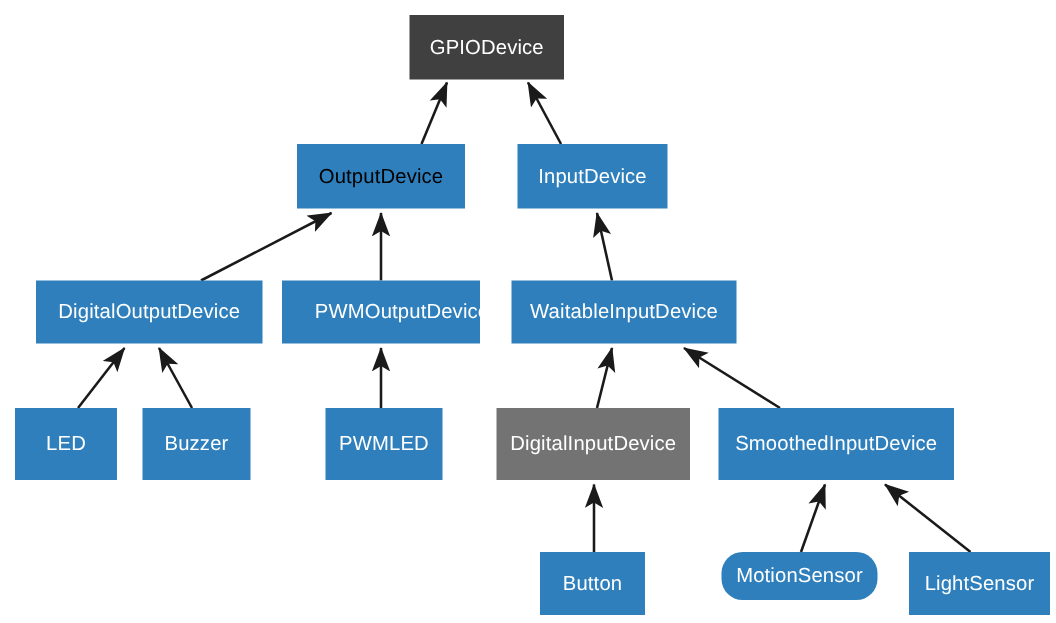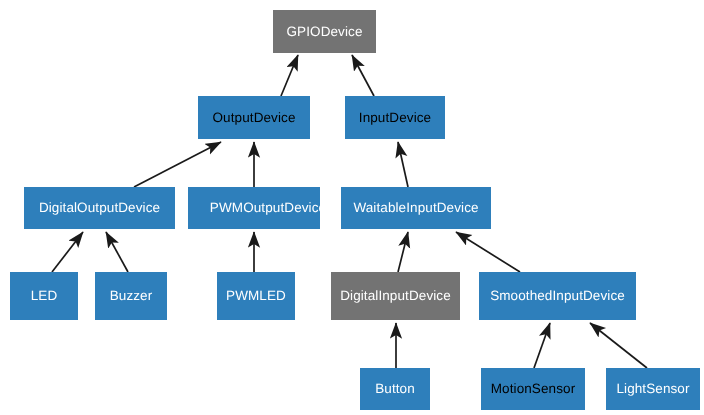--- a/index.html
+++ b/index.html
@@ -66,27 +66,27 @@
         <line x1="254" y1="272" x2="254" y2="232" stroke="#1a1a1a" stroke-width="1.7" marker-end="url(#arrowhead)"></line>
         <line x1="398" y1="272" x2="408" y2="232" stroke="#1a1a1a" stroke-width="1.7" marker-end="url(#arrowhead)"></line>
         <line x1="520" y1="272" x2="456" y2="232" stroke="#1a1a1a" stroke-width="1.7" marker-end="url(#arrowhead)"></line>
         <line x1="396" y1="368" x2="396" y2="323" stroke="#1a1a1a" stroke-width="1.7" marker-end="url(#arrowhead)"></line>
         <line x1="534" y1="368" x2="550" y2="323" stroke="#1a1a1a" stroke-width="1.7" marker-end="url(#arrowhead)"></line>
         <line x1="647" y1="368" x2="590" y2="323" stroke="#1a1a1a" stroke-width="1.7" marker-end="url(#arrowhead)"></line>
       </g>
   </svg>
 
   <div id="node-layer">
-      <div class="node" style="left: 273px; top: 10px; width: 103px; height: 43px; background: #737373; color: rgb(255, 255, 255);">
+      <div class="node" style="left: 273px; top: 10px; width: 103px; height: 43px; background: #404040; color: rgb(255, 255, 255);">
         <span class="node-label">GPIODevice</span>
       </div>
       <div class="node" style="left: 198px; top: 96px; width: 112px; height: 43px; background: rgb(46, 127, 187); color: #000000;">
         <span class="node-label">OutputDevice</span>
       </div>
-      <div class="node" style="left: 345px; top: 96px; width: 100px; height: 43px; background: rgb(46, 127, 187); color: #000000;">
+      <div class="node" style="left: 345px; top: 96px; width: 100px; height: 43px; background: rgb(46, 127, 187); color: #ffffff;">
         <span class="node-label">InputDevice</span>
       </div>
       <div class="node" style="left: 24px; top: 187px; width: 151px; height: 42px; background: rgb(46, 127, 187); color: rgb(255, 255, 255);">
         <span class="node-label">DigitalOutputDevice</span>
       </div>
       <div class="node" style="left: 188px; top: 187px; width: 132px; height: 42px; background: rgb(46, 127, 187); color: rgb(255, 255, 255); padding-left: 28px;">
         <span class="node-label">PWMOutputDevice</span>
       </div>
       <div class="node" style="left: 341px; top: 187px; width: 150px; height: 42px; background: rgb(46, 127, 187); color: rgb(255, 255, 255);">
         <span class="node-label">WaitableInputDevice</span>
@@ -102,21 +102,21 @@
       </div>
       <div class="node" style="left: 331px; top: 272px; width: 129px; height: 48px; background: #737373; color: rgb(255, 255, 255);">
         <span class="node-label">DigitalInputDevice</span>
       </div>
       <div class="node" style="left: 479px; top: 272px; width: 157px; height: 48px; background: rgb(46, 127, 187); color: rgb(255, 255, 255);">
         <span class="node-label">SmoothedInputDevice</span>
       </div>
       <div class="node" style="left: 360px; top: 368px; width: 70px; height: 42px; background: rgb(46, 127, 187); color: rgb(255, 255, 255);">
         <span class="node-label">Button</span>
       </div>
-      <div class="node" style="left: 481px; top: 368px; width: 104px; height: 42px; background: rgb(46, 127, 187); color: #000000;">
+      <div class="node" style="left: 481px; top: 368px; width: 104px; height: 32px; background: rgb(46, 127, 187); color: #ffffff; border-radius: 14px;">
         <span class="node-label">MotionSensor</span>
       </div>
       <div class="node" style="left: 606px; top: 368px; width: 94px; height: 42px; background: rgb(46, 127, 187); color: rgb(255, 255, 255);">
         <span class="node-label">LightSensor</span>
       </div>
     </div>
 
 </div>
 
 </body></html>

